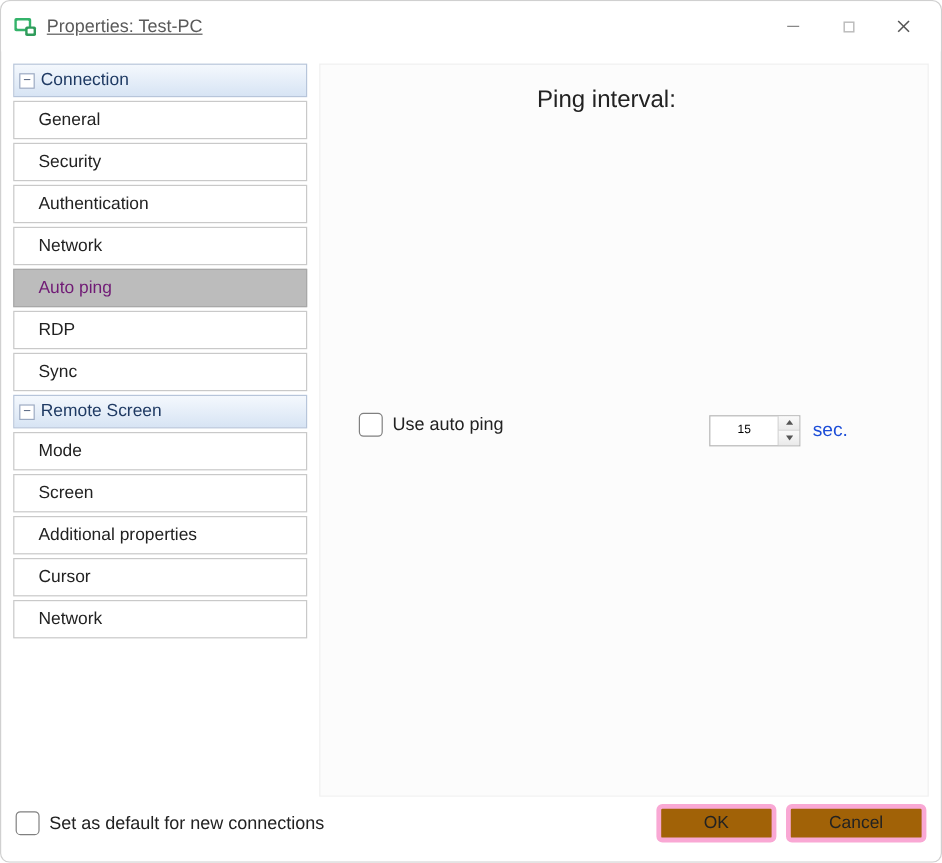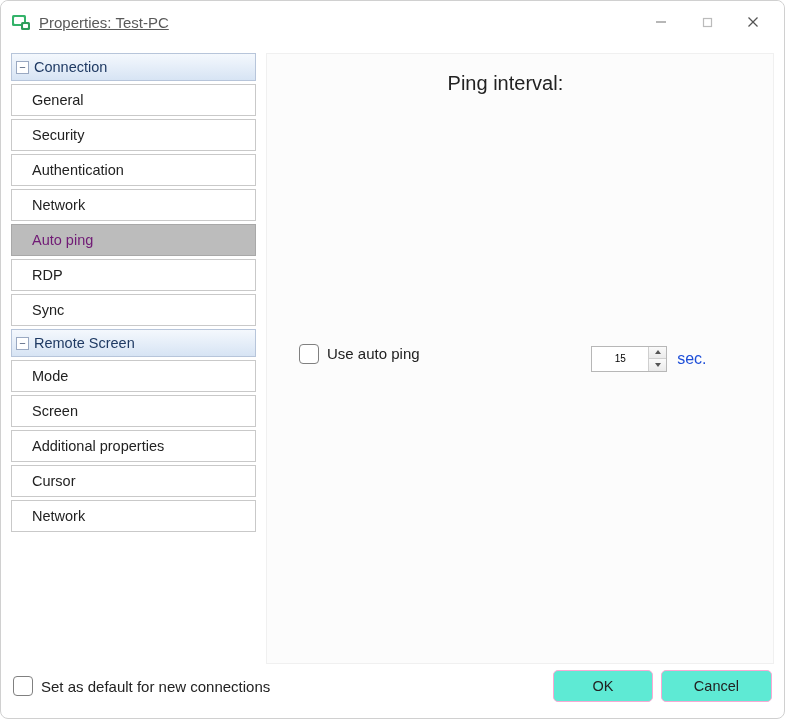--- a/index.html
+++ b/index.html
@@ -177,23 +177,23 @@
       padding: 0 12px 10px 12px;
       gap: 8px;
     }
     .footer .left {
       display:flex; align-items:center; gap:8px;
     }
     .footer .spacer { flex:1; }
     .btn {
       min-width: 100px;
       height: 32px;
-      border: 1px solid #f9a8d4;
+      border: 4px solid #f9a8d4;
       border-radius: 5px;
-      background: #5eead4;
+      background: #a16207;
       color: #222;
       font-size: 14.5px;
       padding: 0 32px;
       display:flex; align-items:center; justify-content:center;
     }
   </style>
 </head>
 <body>
 
 <div class="window">

